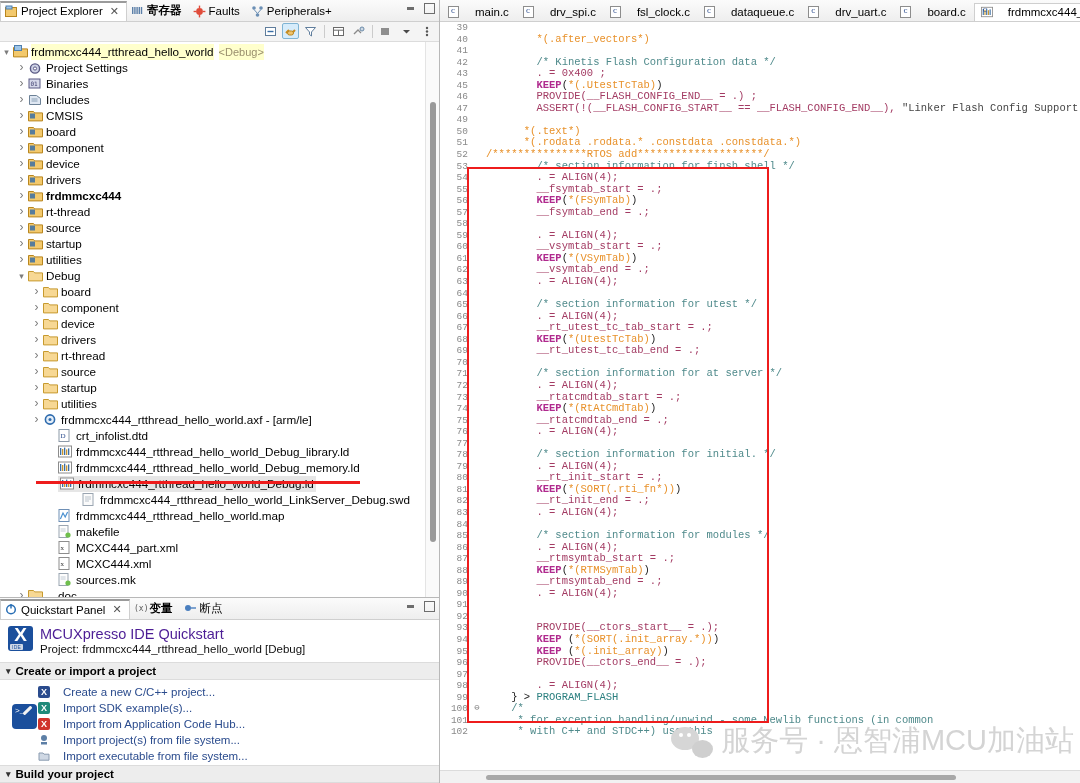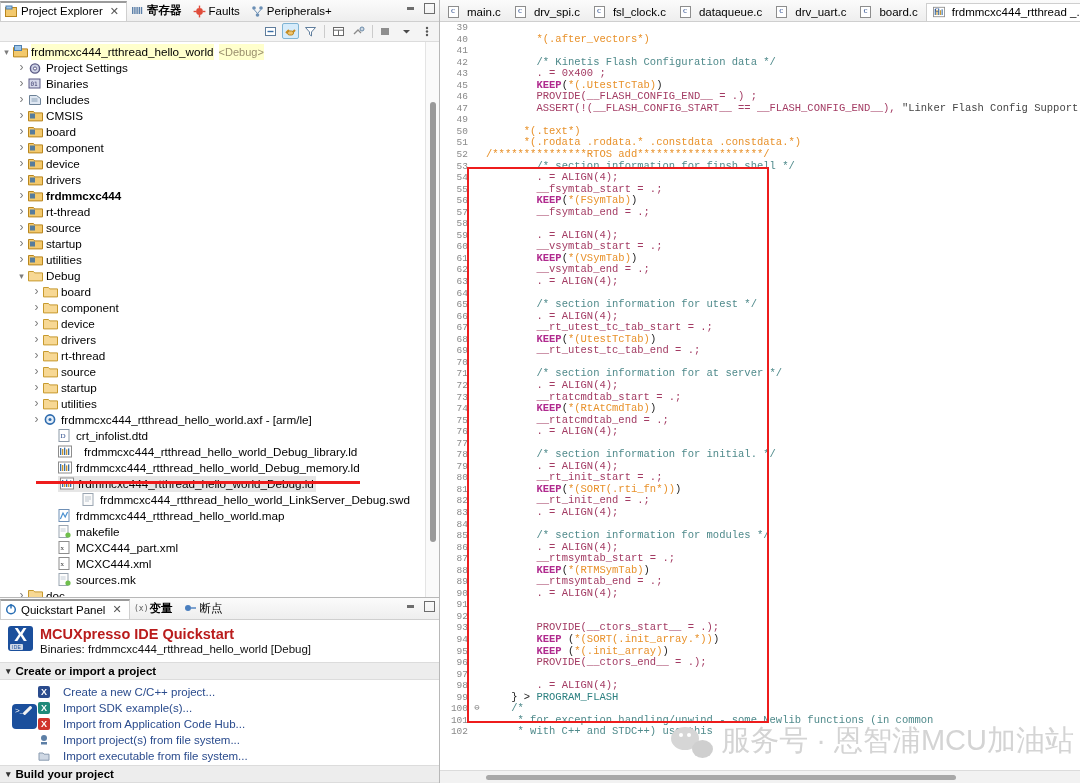--- a/index.html
+++ b/index.html
@@ -69,21 +69,21 @@
   #quick { height: 188px; display: flex; flex-direction: column; border-top: 1px solid #b8b8b8;
            background: #f4f4f4; position: relative;}
   .qs-body { flex: 1 1 auto; background: #ffffff; overflow: hidden; position: relative; }
   .qs-head { display: flex; align-items: flex-start; padding: 6px 0 2px 8px; gap: 7px; }
   .qs-logo { width: 25px; height: 25px; background: #1b4f9c; border-radius: 3px; position: relative;
              flex: 0 0 25px; }
   .qs-logo::before { content:"X"; position:absolute; left:0; right:0; top:-2px; text-align:center;
              color:#fff; font-size:19px; font-weight:bold; font-family:"Liberation Sans",sans-serif;}
   .qs-logo .sub { position:absolute; left:2px; bottom:1px; background:#cfd8e6; color:#1b4f9c;
              font-size:5px; padding:0 2px; border-radius:1px; letter-spacing:0.3px;}
-  .qs-title { color: #b91c1c; font-weight: bold; font-size: 14.5px; line-height: 16px; }
+  .qs-title { color: #4c1d95; font-weight: normal; font-size: 14.5px; line-height: 16px; }
   .qs-sub { font-size: 11.5px; color: #111; margin-top: 1px; }
   .qs-section { background: #ededed; border-top:1px solid #dcdcdc; border-bottom:1px solid #dcdcdc;
                 font-weight: bold; font-size: 11.5px; padding: 2px 4px 2px 6px;
                 display:flex; align-items:center; gap:5px; margin-top: 5px;}
   .qs-section .tw { font-size: 9px; color:#333; }
   .qs-links { padding: 4px 0 0 0; position: relative; }
   .qs-link { display: flex; align-items: center; gap: 5px; height: 16px; padding-left: 38px;
              font-size: 11.5px; color: #2a4b8d; }
   .qs-link a { color: #2a4b8d; text-decoration: none; margin-left: 8px; }
   .lnk-ic { width: 12px; height: 12px; flex: 0 0 12px; position: relative; }
@@ -94,21 +94,21 @@
   .qs-bigicon::before { content:">_"; position:absolute; left:3px; top:2px; color:#fff; font-size:8px;
                 font-family:"Liberation Mono",monospace;}
   .qs-bigicon::after { content:""; position:absolute; right:4px; top:5px; width:11px; height:3px;
                 background:#f2f2f2; transform: rotate(-45deg); border-radius:1px;}
 
   
   #right { width: 640px; height: 783px; display: flex; flex-direction: column; background:#fff;
            position: relative; overflow: hidden; }
   .edtabs { height: 22px; display: flex; align-items: flex-end; background: linear-gradient(#fbfbfb,#eeeeee);
             border-bottom: 1px solid #cfcfcf; padding-left: 2px; }
-  .etab { display: flex; align-items: center; gap: 8px; padding: 2px 8px 3px 6px; font-size: 11.5px;
+  .etab { display: flex; align-items: center; gap: 16px; padding: 2px 8px 3px 6px; font-size: 11.5px;
           white-space: nowrap; }
   .etab.active { background:#ffffff; border:1px solid #cfcfcf; border-bottom:none; }
   .ctoken { width:11px;height:12px;background:#fff;border:1px solid #8d8d8d;position:relative;flex:0 0 11px;}
   .ctoken::after{content:"c";position:absolute;left:2px;top:-2px;font-size:9px;color:#2a4b8d;
     font-family:"Liberation Serif",serif;}
 
   .code-area { flex: 1 1 auto; position: relative; overflow: hidden; background: #ffffff;
                font-family: "Liberation Mono", monospace; font-size: 10.5px; }
   .code-rows { position: absolute; left: 0; top: 0; right: 0; }
   .crow { height: 11.55px; line-height: 11.55px; display: flex; white-space: pre; }
@@ -503,21 +503,21 @@
           <span class="selwrap" style="display: flex; align-items: center;">
             <span class="ticon"><svg width="12" height="13" viewBox="0 0 12 13">
                 <rect x="1" y="0.5" width="10" height="12" fill="#fff" stroke="#8b99a8"></rect>
                 <text x="2.6" y="8.5" font-size="7" fill="#2a4b8d" font-family="serif">D</text>
               </svg></span>
             <span class="tlabel">crt_infolist.dtd</span>
           </span>
         </div>
         <div class="row">
           <span class="arrow none" style="margin-left: 45px;"></span>
-          <span class="selwrap" style="display: flex; align-items: center; gap: 8px;">
+          <span class="selwrap" style="display: flex; align-items: center;">
             <span class="ticon"><svg width="14" height="13" viewBox="0 0 14 13">
                 <rect x="0.5" y="1" width="13" height="11" fill="#fff" stroke="#8c8c8c"></rect>
                 <g>
                   <rect x="2" y="3" width="1.3" height="7" fill="#3a6ea5"></rect>
                   <rect x="4" y="4" width="1.3" height="6" fill="#c9962e"></rect>
                   <rect x="6" y="2.6" width="1.3" height="7.4" fill="#3a6ea5"></rect>
                   <rect x="8" y="4.4" width="1.3" height="5.6" fill="#c9962e"></rect>
                   <rect x="10" y="3.4" width="1.3" height="6.6" fill="#3a6ea5"></rect>
                 </g>
               </svg></span>
@@ -613,21 +613,21 @@
             <span class="ticon"><svg width="13" height="13" viewBox="0 0 13 13">
                 <rect x="1" y="0.5" width="9" height="12" fill="#fdfdfd" stroke="#9aa5b1"></rect>
                 <path d="M2.6 4 h5 M2.6 6 h5" stroke="#c3ccd5"></path>
                 <circle cx="10" cy="10" r="2.6" fill="#6fbf4c"></circle>
               </svg></span>
             <span class="tlabel">sources.mk</span>
           </span>
         </div>
         <div class="row">
           <span class="arrow closed" style="margin-left: 15px;"></span>
-          <span class="selwrap" style="display: flex; align-items: flex-start;">
+          <span class="selwrap" style="display: flex; align-items: flex-start; gap: 12px;">
             <span class="ticon"><svg width="15" height="13" viewBox="0 0 15 13">
                 <path d="M0.5 2.5 h5 l1.2 1.4 h7.8 v8 h-14 z" fill="#f7d894" stroke="#c79a2e"></path>
               </svg></span>
             <span class="tlabel">doc</span>
           </span>
         </div>
       </div>
 
     <div class="annot-underline" style="left:36px; top:481px; width:324px;"></div>
 
@@ -666,21 +666,21 @@
         </div>
       </div>
 
       <div class="qs-body">
         <div class="qs-head">
           <div class="qs-logo">
             <span class="sub">IDE</span>
           </div>
           <div>
             <div class="qs-title">MCUXpresso IDE Quickstart</div>
-            <div class="qs-sub">Binaries: frdmmcxc444_rtthread_hello_world [Debug]</div>
+            <div class="qs-sub">Project: frdmmcxc444_rtthread_hello_world [Debug]</div>
           </div>
         </div>
 
         <div class="qs-section">
           <span class="tw">▾</span>
           <span>Create or import a project</span>
         </div>
 
         <div class="qs-links" id="qs-links">
           <div class="qs-bigicon"></div>

